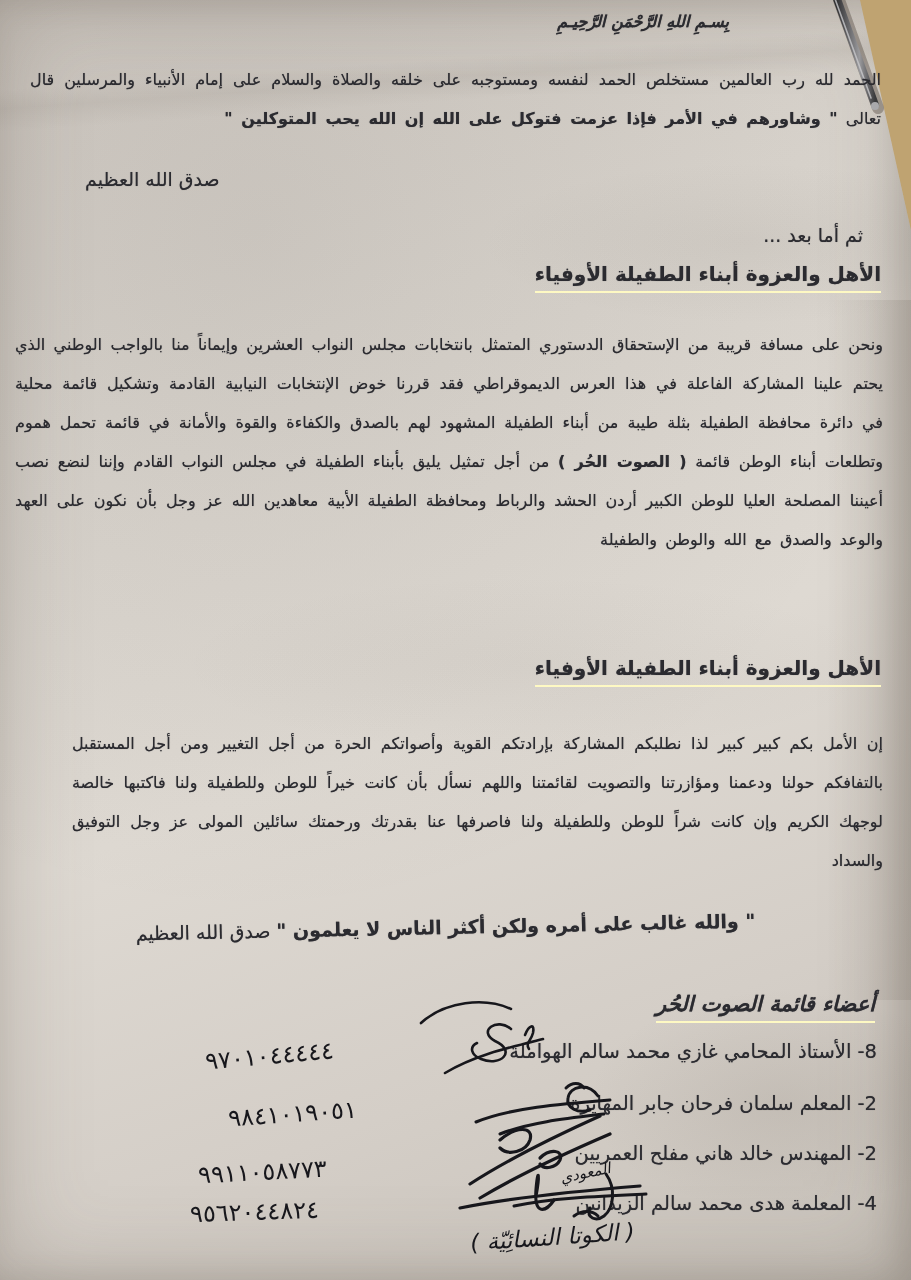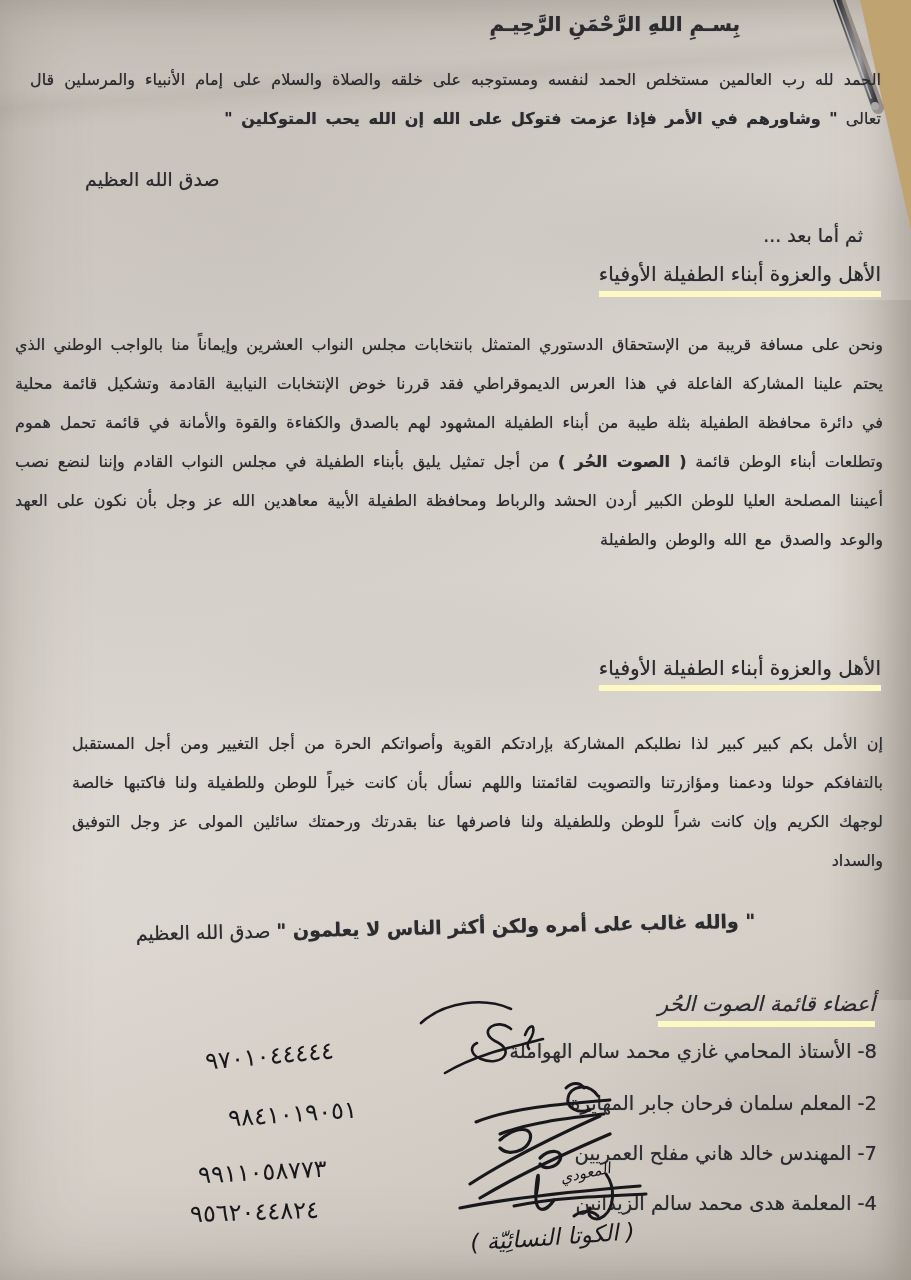--- a/index.html
+++ b/index.html
@@ -22,21 +22,21 @@
     background:linear-gradient(176deg, transparent 42%, rgba(115,106,96,0.10) 51%, transparent 62%);}
   .crease2{position:absolute;right:0;bottom:30px;width:430px;height:330px;pointer-events:none;
     background:radial-gradient(60% 45% at 70% 55%, rgba(110,100,90,0.12), transparent 75%);}
   .crease3{position:absolute;right:0;top:300px;width:120px;height:700px;pointer-events:none;
     background:linear-gradient(to left, rgba(100,90,78,0.16), transparent 70%);}
   .ink{color:#2b2b30;text-shadow:0 0 0.7px rgba(43,43,48,0.7);}
   .pen{color:#17171c;}
   .abs{position:absolute;}
   .para{direction:rtl;text-align:justify;font-size:16px;line-height:39px;word-spacing:3px;}
   .b{font-weight:bold;}
-  .heading{font-weight:normal;font-size:20px;display:inline-block;border-bottom:6px solid #fef9c3;padding-bottom:5px;}
+  .heading{font-weight:bold;font-size:20px;display:inline-block;border-bottom:2px solid #fef9c3;padding-bottom:5px;}
   .hand{font-size:24px;letter-spacing:6px;direction:ltr;unicode-bidi:bidi-override;
     font-family:"DejaVu Sans",sans-serif;font-weight:500;}
   .handword{font-size:15px;font-style:italic;}
   svg.sig{overflow:visible;pointer-events:none;}
 </style>
 </head>
 <body>
 
 <div class="paper">
   <div class="crease1"></div>
@@ -52,21 +52,21 @@
       <stop offset="0.6" stop-color="#9a9a9d"></stop>
         <stop offset="1" stop-color="#3a3a3c"></stop>
     </linearGradient>
   </defs>
   <line x1="58" y1="0" x2="97" y2="108" stroke="rgba(60,50,40,0.35)" stroke-width="12" stroke-linecap="round"></line>
   <line x1="55" y1="-4" x2="94" y2="105" stroke="url(#metal)" stroke-width="8" stroke-linecap="round"></line>
   <line x1="53" y1="-4" x2="90" y2="98" stroke="#c9c9cc" stroke-width="1.6" stroke-linecap="round" opacity="0.8"></line>
   <circle cx="94" cy="106" r="4" fill="#a9a9ac"></circle>
 </svg>
 
-<div class="abs ink b" style="top:12px;right:171px;font-size:20px;letter-spacing:1px;">بِسـمِ اللهِ الرَّحْمَنِ الرَّحِيـمِ</div>
+<div class="abs ink b" style="top:12px;right:182px;font-size:16px;font-style:italic;letter-spacing:1px;">بِسـمِ اللهِ الرَّحْمَنِ الرَّحِيـمِ</div>
 
 <div class="abs ink para" style="top:60px;right:30px;left:30px;">
   <span>الحمد لله رب العالمين مستخلص الحمد لنفسه ومستوجبه على خلقه والصلاة والسلام على إمام الأنبياء والمرسلين قال تعالى </span><span class="b">" وشاورهم في الأمر فإذا عزمت فتوكل على الله إن الله يحب المتوكلين "</span>
 </div>
 
 <div class="abs ink" style="top:168px;left:85px;font-size:19px;">صدق الله العظيم</div>
 
 <div class="abs ink" style="top:224px;right:48px;font-size:19px;">ثم أما بعد ...</div>
 
 <div class="abs" style="top:262px;right:30px;">
@@ -86,21 +86,21 @@
 <div class="abs ink" style="top:916px;right:70px;left:50px;text-align:center;font-size:19px;transform:rotate(-1.2deg);">
   <span class="b">" والله غالب على أمره ولكن أكثر الناس لا يعلمون "</span><span> صدق الله العظيم</span>
 </div>
 
 <div class="abs" style="top:992px;right:36px;">
   <span class="ink heading" style="font-style:italic;font-size:21px;margin-left:20px;">أعضاء قائمة الصوت الحُر</span>
 </div>
 
 <div class="abs ink" style="top:1040px;right:34px;font-size:19.5px;">8- الأستاذ المحامي غازي محمد سالم الهواملة</div>
 <div class="abs ink" style="top:1092px;right:34px;font-size:19.5px;">2- المعلم سلمان فرحان جابر المهايرة</div>
-<div class="abs ink" style="top:1142px;right:34px;font-size:19.5px;">7- المهندس خالد هاني مفلح العمريين</div>
+<div class="abs ink" style="top:1142px;right:34px;font-size:19.5px;">2- المهندس خالد هاني مفلح العمريين</div>
 <div class="abs ink" style="top:1192px;right:34px;font-size:19.5px;">4- المعلمة هدى محمد سالم الزيدانين</div>
 
 <div class="abs pen hand" style="top:1042px;left:205px;transform:rotate(-5deg);">٩٧٠١٠٤٤٤٤٤</div>
 <div class="abs pen hand" style="top:1100px;left:228px;transform:rotate(-4deg);">٩٨٤١٠١٩٠٥١</div>
 <div class="abs pen hand" style="top:1158px;left:198px;transform:rotate(-3deg);">٩٩١١٠٥٨٧٧٣</div>
 <div class="abs pen hand" style="top:1198px;left:190px;transform:rotate(-2deg);">٩٥٦٢٠٤٤٨٢٤</div>
 
 <svg class="abs sig" style="left:415px;top:995px;" width="160" height="85" viewBox="0 0 160 85">
   <g fill="none" stroke="#17171c" stroke-width="2.6" stroke-linecap="round">
     <path d="M6,28 C30,6 70,2 96,14"></path>

